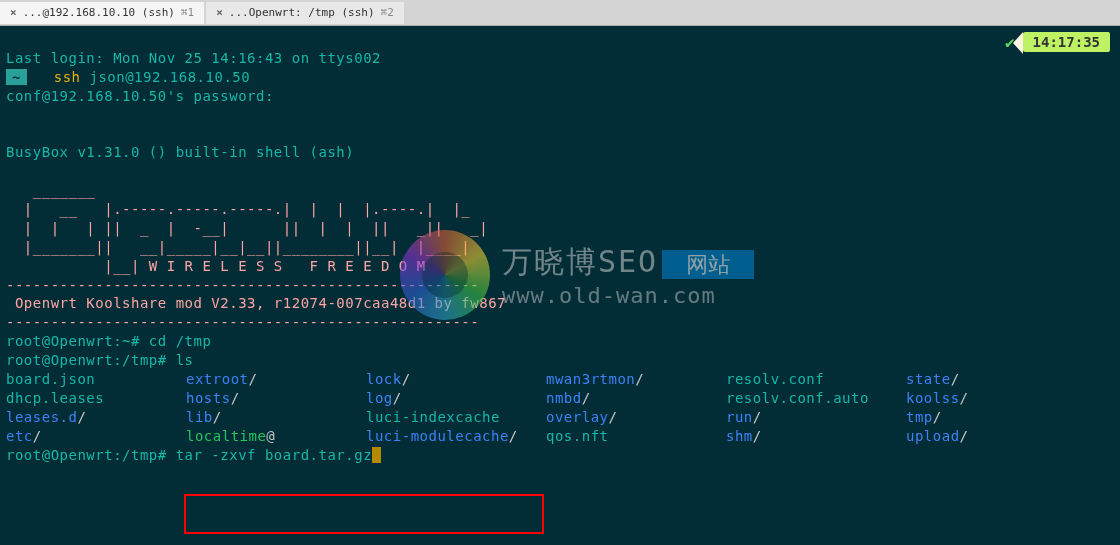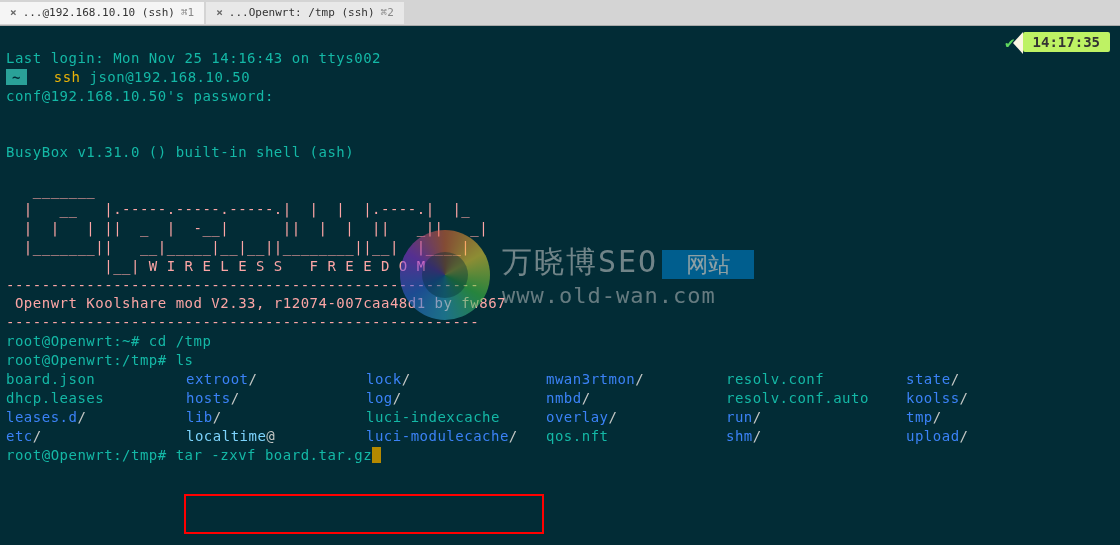--- a/index.html
+++ b/index.html
@@ -77,21 +77,21 @@
       border-right: 10px solid #fdf6e3;
     }
     .prompt-badge {
       background: #2aa198;
       color: #022c36;
       padding: 0 6px;
       font-weight: bold;
     }
     .cmd { color: #eab308; }
     .dir { color: #3b82f6; font-weight: normal; }
-    .link { color: #7dd3fc; }
+    .link { color: #22c55e; }
     .grey { color: #fca5a5; }
     .white { color: #14b8a6; }
     .cursor-block {
       background: #b58900;
       display: inline-block;
       width: 9px;
       height: 16px;
       vertical-align: text-bottom;
     }
     .red-box {

